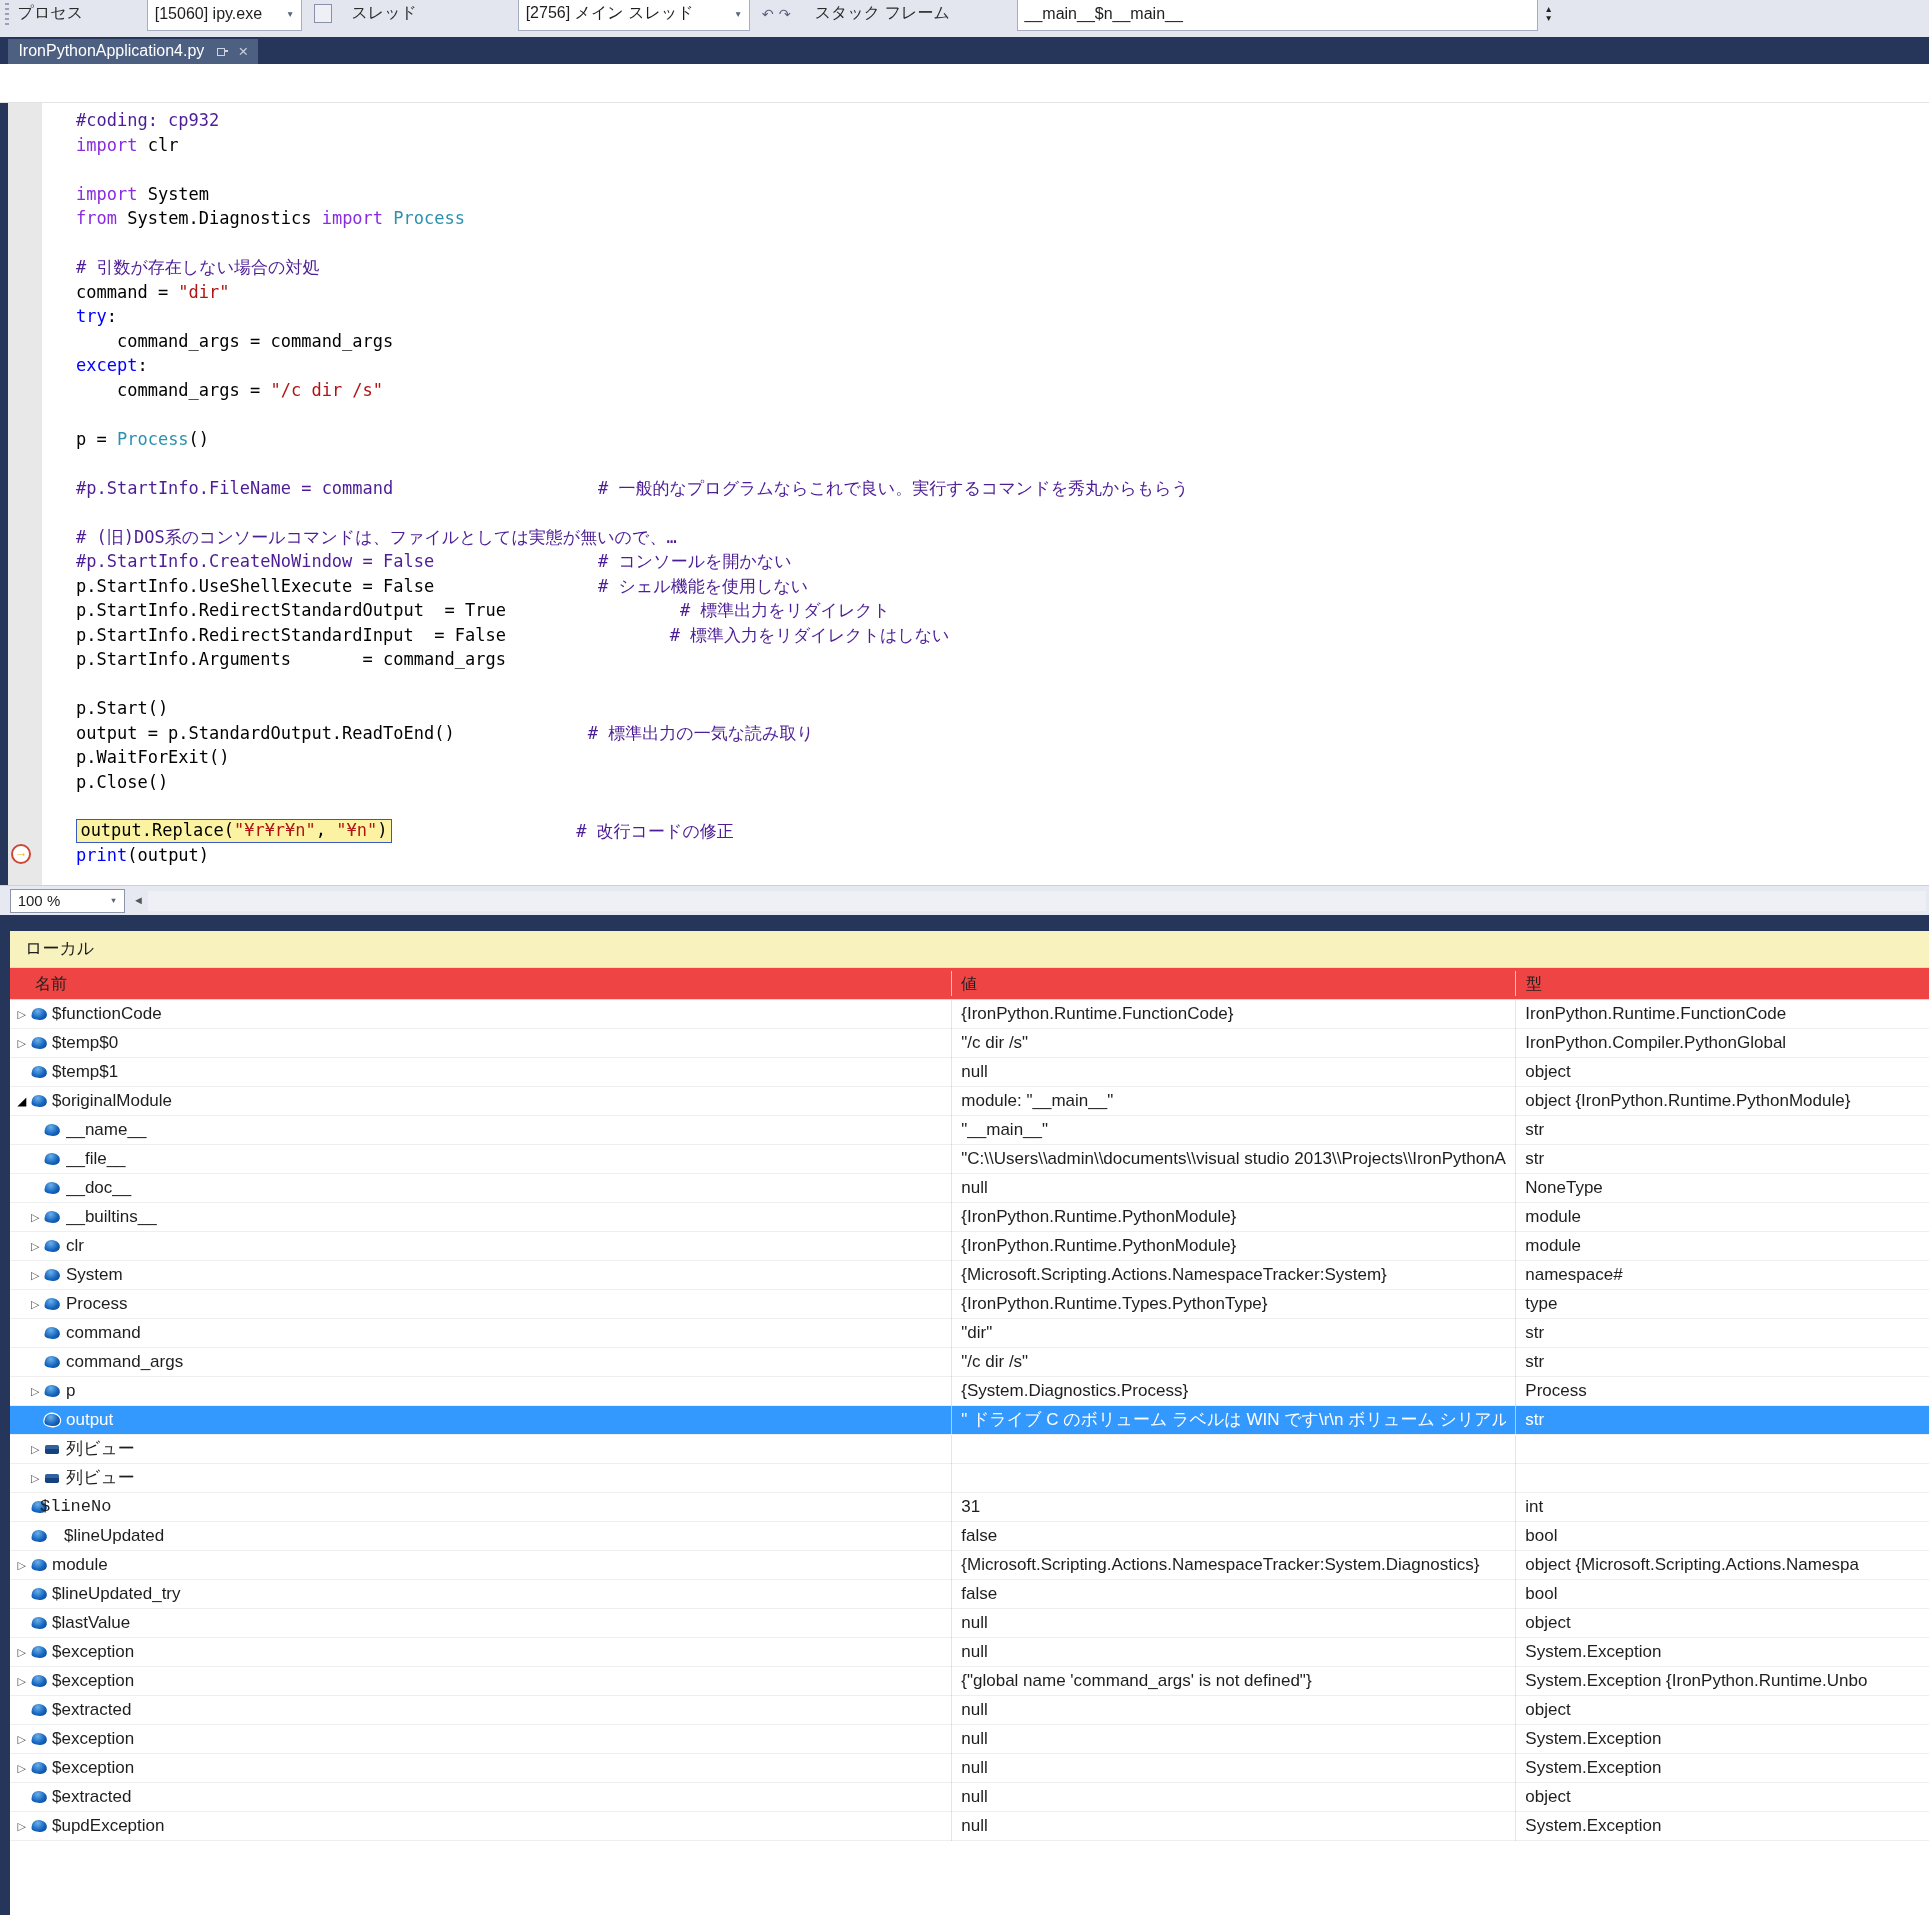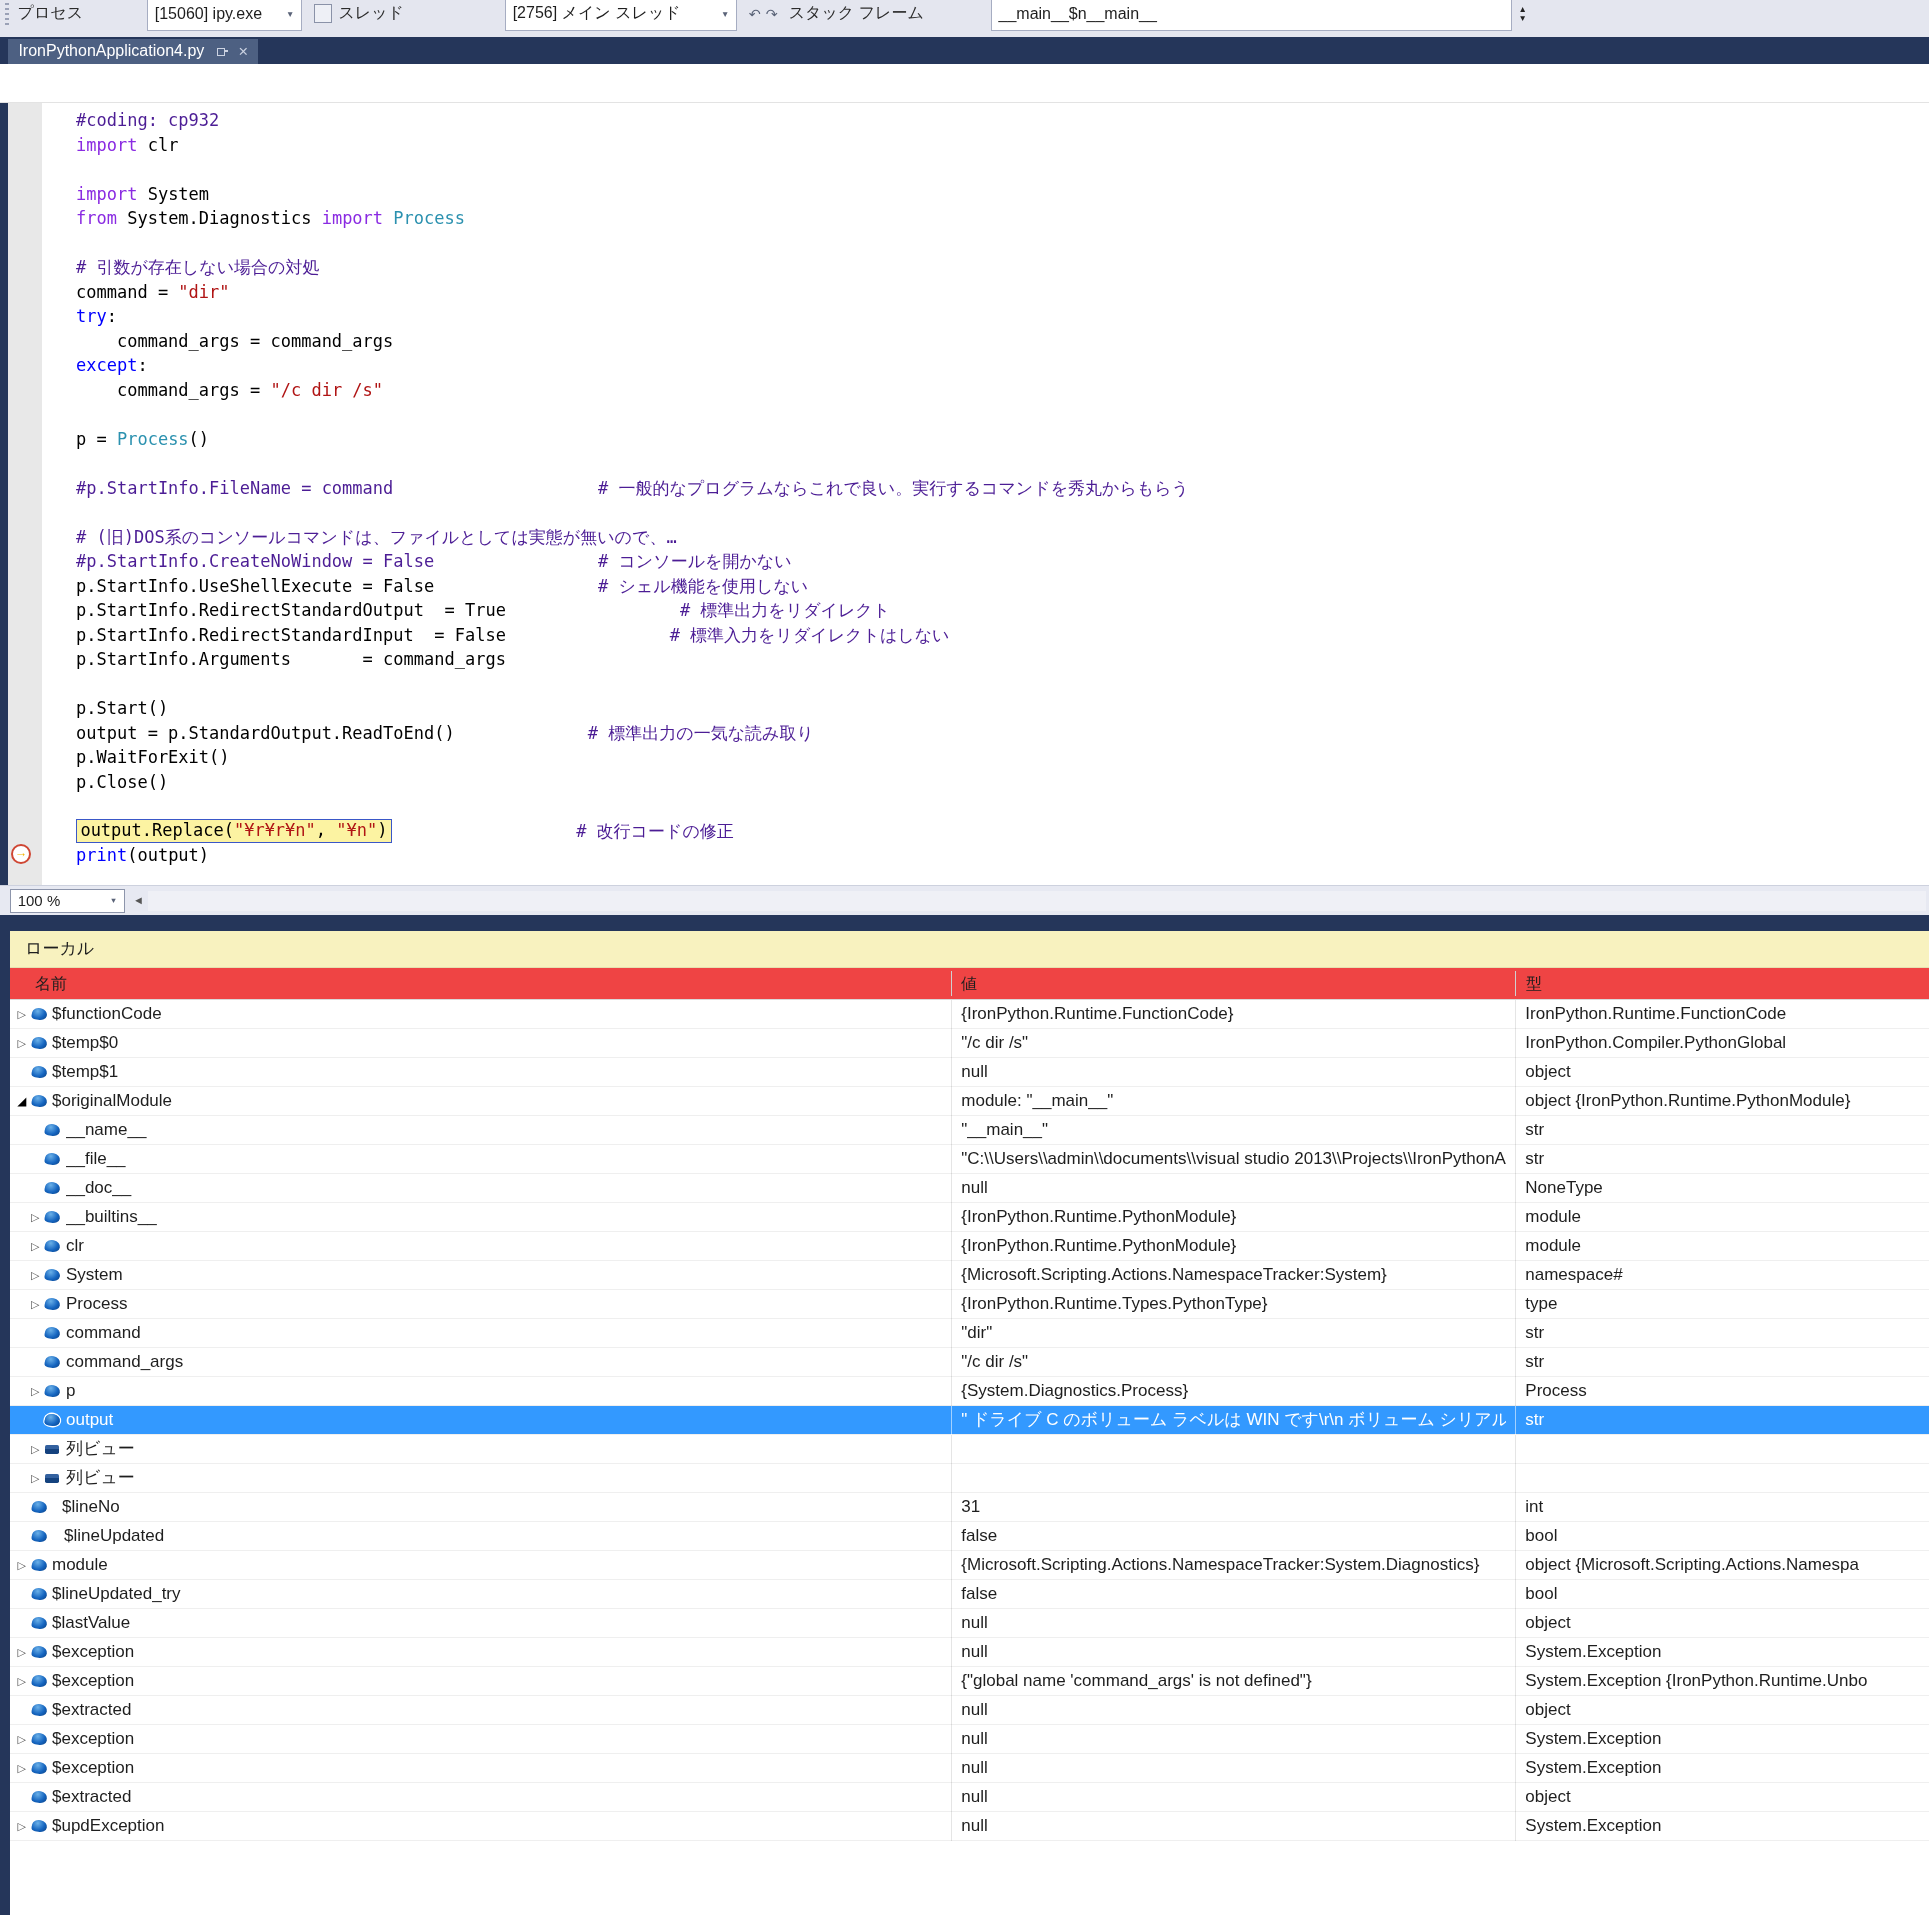--- a/index.html
+++ b/index.html
@@ -13,21 +13,21 @@
   .grip{width:4.2px;height:22px;margin-right:8.4px;background:repeating-linear-gradient(180deg,#9aa1b6 0 2.5px,transparent 2.5px 5px);}
   .tb-label{font-size:16px;color:#2b2b2b;white-space:nowrap;}
   .combo{height:34px;background:#fff;border:0.8px solid #a6adc2;display:flex;align-items:center;
          box-sizing:border-box;padding:0 6.7px;font-size:16px;white-space:nowrap;overflow:hidden;}
   .combo-arrow{margin-left:auto;font-size:8.4px;color:#5a6378;padding-left:6.7px;}
   .w184{width:155px;margin-left:64px;}
   .w275{width:232px;margin-left:101px;}
   .w610{width:521px;margin-left:67px;}
   .tb-btn{width:18.6px;height:18.6px;border:0.8px solid #8a92a8;background:#eef0f6;margin-left:11.8px;box-sizing:border-box;}
   .tb-glyphs{margin-left:11.8px;font-size:14.3px;color:#5a6378;letter-spacing:5px;white-space:nowrap;}
-  .tb-label2{margin-left:6px;}
+  .tb-label2{margin-left:19px;}
   .stepper{display:flex;flex-direction:column;margin-left:6.7px;font-size:8.4px;line-height:8.4px;color:#222;}
 
   
   .tabband{position:absolute;left:0;top:37px;width:1929px;height:27px;background:#25365a;}
   .tab{position:absolute;left:8.4px;top:1.7px;height:25px;background:#4d6082;display:flex;align-items:center;
        padding:0 10px;color:#fff;font-size:16px;white-space:nowrap;}
   .pin{position:relative;width:11.8px;height:11.8px;margin-left:11.8px;display:inline-block;}
   .pin::before{content:"";position:absolute;left:0.8px;top:2.5px;width:5.9px;height:5.9px;border:1.7px solid #ccd3e2;}
   .pin::after{content:"";position:absolute;left:8.4px;top:5px;width:3.4px;height:1.7px;background:#ccd3e2;}
   .tab-close{margin-left:10px;color:#ccd3e2;font-size:12.6px;}
@@ -296,21 +296,21 @@
         </div>
         <div class="lrow">
           <span class="exp" style="left: 18.6px;">▷</span>
           <span class="vicon-view" style="left: 35px;"></span>
           <span class="cell" style="left: 56px; width: 877px;">列ビュー</span>
           <span class="cell val"></span>
           <span class="cell typ"></span>
         </div>
         <div class="lrow">
           <span class="vicon" style="left: 22px;"></span>
-          <span class="cell" style="left: 52px; width: 891px;">$lineNo</span>
+          <span class="cell" style="left: 30px; width: 891px; font-family: Liberation Mono, monospace;">$lineNo</span>
           <span class="cell val">31</span>
           <span class="cell typ">int</span>
         </div>
         <div class="lrow">
           <span class="vicon" style="left: 22px;"></span>
           <span class="cell" style="left: 54px; width: 891px;">$lineUpdated</span>
           <span class="cell val">false</span>
           <span class="cell typ">bool</span>
         </div>
         <div class="lrow">

